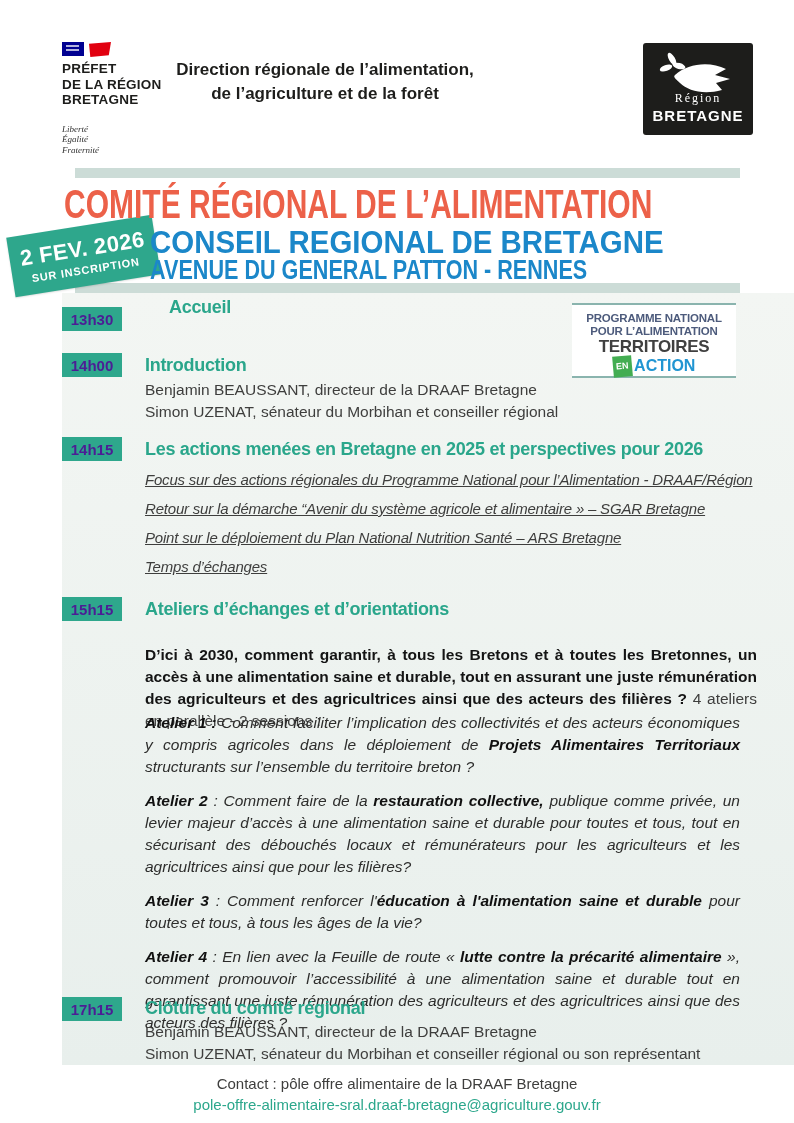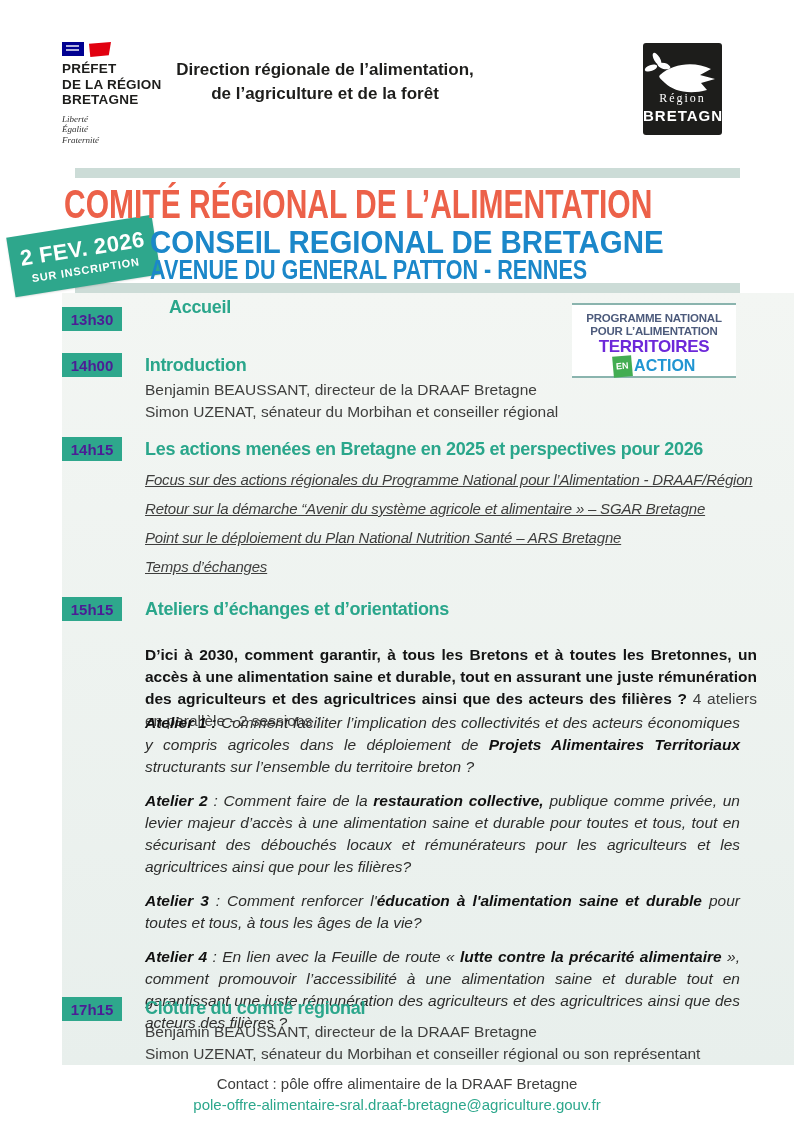--- a/index.html
+++ b/index.html
@@ -6,25 +6,25 @@
   body{font-family:"Liberation Sans",sans-serif;background:#fff;}
   .page{position:relative;width:794px;height:1123px;background:#fff;overflow:hidden;border-radius:19px;}
 
   
   .prefet{position:absolute;left:62px;top:42px;width:130px;}
   .flag{display:flex;gap:5px;height:15px;margin-bottom:4px;}
   .flag-blue{width:22px;height:14px;background:#000091;position:relative;}
   .flag-blue:after{content:"";position:absolute;left:4px;top:3px;width:13px;height:2px;background:#fff;opacity:.7;box-shadow:0 4px 0 #fff;}
   .flag-red{width:22px;height:15px;background:#e1000f;clip-path:polygon(0 12%,100% 0,90% 88%,6% 100%);}
   .prefet-name{font-weight:bold;font-size:13.5px;line-height:15.5px;color:#1d1d1b;letter-spacing:.2px;}
-  .motto{font-family:"Liberation Serif",serif;font-style:italic;font-size:9px;line-height:10.5px;color:#333;margin-top:6px;}
+  .motto{font-family:"Liberation Serif",serif;font-style:italic;font-size:9px;line-height:10.5px;color:#333;margin-top:16px;}
 
   .direction{position:absolute;left:160px;top:58px;width:330px;text-align:center;font-weight:bold;font-size:17px;line-height:24px;color:#1d1d1b;}
 
-  .region-logo{position:absolute;left:643px;top:43px;width:79px;height:92px;background:#1d1d1b;border-radius:3px;color:#fff;text-align:center;}
+  .region-logo{position:absolute;left:643px;top:43px;width:110px;height:92px;background:#1d1d1b;border-radius:3px;color:#fff;text-align:center;}
   .region-logo svg{display:block;margin:6px auto 0;}
   .region-word{font-family:"Liberation Serif",serif;font-size:12px;letter-spacing:2px;margin-top:-2px;}
   .region-word2{font-weight:bold;font-size:15px;letter-spacing:1px;margin-top:1px;}
 
   
   .bar-top{position:absolute;left:75px;top:168px;width:665px;height:10px;background:#ccdcd7;}
   .title-box{position:absolute;left:75px;top:178px;width:660px;height:105px;background:#fff;z-index:0;}
   .bar-bottom{position:absolute;left:75px;top:283px;width:665px;height:10px;background:#ccdcd7;}
 
   .date-badge{position:absolute;left:10px;top:226px;width:147px;height:60px;background:#2ea78c;transform:rotate(-9deg);display:flex;flex-direction:column;align-items:center;justify-content:center;color:#fff;z-index:1;box-shadow:0 1px 2px rgba(0,0,0,.15);}
@@ -33,21 +33,21 @@
 
   .title1{position:absolute;left:64px;top:182px;font-size:40px;font-weight:bold;color:#ec6149;white-space:nowrap;transform:scaleX(.75);transform-origin:left top;z-index:2;}
   .title2{position:absolute;left:150px;top:224px;font-size:32px;font-weight:bold;color:#1b87c9;white-space:nowrap;transform:scaleX(.92);transform-origin:left top;z-index:2;}
   .title3{position:absolute;left:150px;top:255px;font-size:27px;font-weight:bold;color:#1b87c9;white-space:nowrap;transform:scaleX(.8);transform-origin:left top;z-index:2;}
 
   
   .content-bg{position:absolute;left:62px;top:293px;width:732px;height:772px;background:linear-gradient(180deg,#f3f6f3 0%,#e8efec 100%);}
 
   .pna{position:absolute;left:572px;top:303px;width:164px;height:64px;background:#fff;border-top:2px solid #8ab4ae;border-bottom:2px solid #8ab4ae;text-align:center;padding-top:7px;}
   .pna-l12{font-size:11.5px;font-weight:bold;color:#4d5b7c;line-height:13px;letter-spacing:-.2px;}
-  .pna-l3{font-size:17px;font-weight:bold;color:#6d28d9;line-height:18px;letter-spacing:-.3px;}
+  .pna-l3{font-size:17px;font-weight:bold;color:#404040;line-height:18px;letter-spacing:-.3px;}
   .pna-l4{font-size:16px;font-weight:bold;color:#2095d2;line-height:17px;}
   .pna-en{display:inline-block;background:#43ad52;color:#fff;font-size:9px;font-weight:bold;padding:2px 3px;transform:rotate(-5deg);margin-right:3px;vertical-align:2px;}
 
   .tbadge{position:absolute;left:62px;width:60px;height:24px;background:#2ea78c;color:#4c1d95;font-weight:bold;font-size:15px;display:flex;align-items:center;justify-content:center;}
   .sec-title{position:absolute;left:145px;font-size:18px;font-weight:bold;color:#2aa68b;letter-spacing:-.3px;white-space:nowrap;}
   .plain{position:absolute;left:145px;font-size:15.5px;line-height:22px;color:#3e3e3d;}
   .itlines{position:absolute;left:145px;font-size:15px;line-height:29px;font-style:italic;color:#3e3e3d;letter-spacing:-.2px;text-decoration:underline;}
 
   .para{position:absolute;left:145px;width:612px;font-size:15.5px;line-height:22px;text-align:justify;color:#3e3e3d;}
   .para .b{font-weight:bold;color:#141414;}

